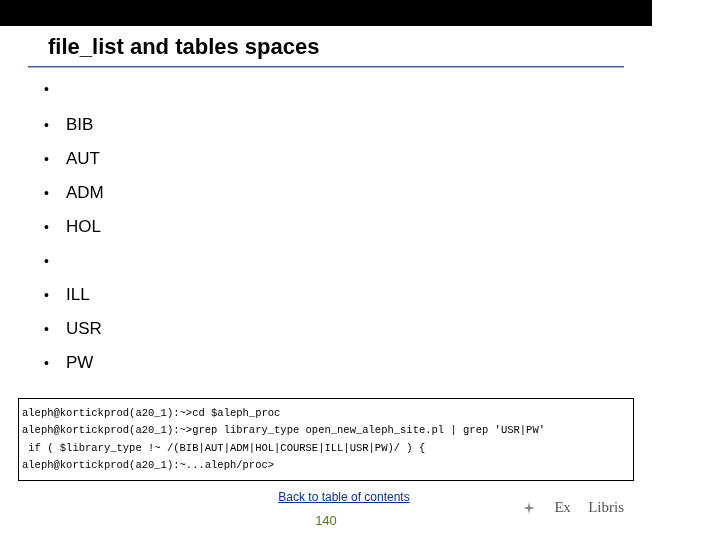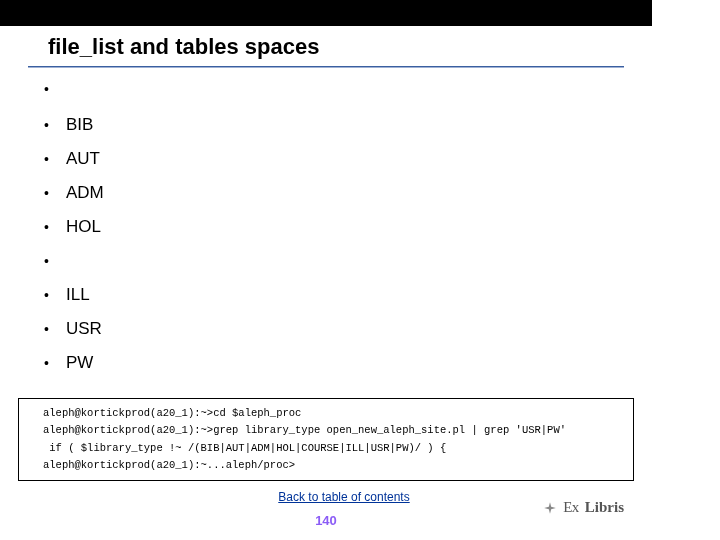--- a/index.html
+++ b/index.html
@@ -30,49 +30,49 @@
   }
   .bullet-item.first { font-size: 18px; margin-bottom: 14px; }
   .bullet-dot {
     width: 22px; flex: 0 0 22px; text-align: left; font-size: 14px; line-height: 22px;
     color: #000;
   }
   .bullet-text { line-height: 22px; }
   .codebox {
     position: absolute; top: 398px; left: 18px; right: 18px;
     border: 1.5px solid #000;
-    padding: 6px 8px 6px 24px;
+    padding: 6px 8px 6px 3px;
     font-family: "Courier New", monospace;
     font-size: 10.5px; line-height: 1.65;
     white-space: pre;
     overflow: hidden;
   }
   .footer-link {
     position: absolute; bottom: 36px; left: 0; right: 0;
     text-align: center;
     font-size: 12px;
     padding-left: 36px;
   }
   .footer-link a { color: #003399; text-decoration: underline; }
   .page-num {
     position: absolute; bottom: 12px; left: 0; right: 0;
-    text-align: center; font-size: 13px; font-weight: bold; color: #8b5cf6;
+    text-align: center; font-size: 13px; font-weight: normal; color: #4d7c0f;
   }
   .logo {
     position: absolute; right: 28px; bottom: 24px;
-    display: flex; align-items: center; gap: 6px;
+    display: flex; align-items: center; gap: 18px;
     font-family: Georgia, "Times New Roman", serif;
     color: #555; font-size: 15px; margin-top: 16px;
   }
   .logo-icon {
     width: 14px; height: 14px; position: relative;
   }
   .logo-icon svg { width: 14px; height: 14px; display: block; }
   .logo .ex { font-weight: normal; letter-spacing: -0.5px; }
-  .logo .libris { font-weight: bold; }
+  .logo .libris { font-weight: normal; }
 </style>
 </head>
 <body>
 
 <div class="slide">
 
   <div class="topbar"></div>
 
   <div class="title">file_list and tables spaces</div>
   <div class="title-underline"></div>

